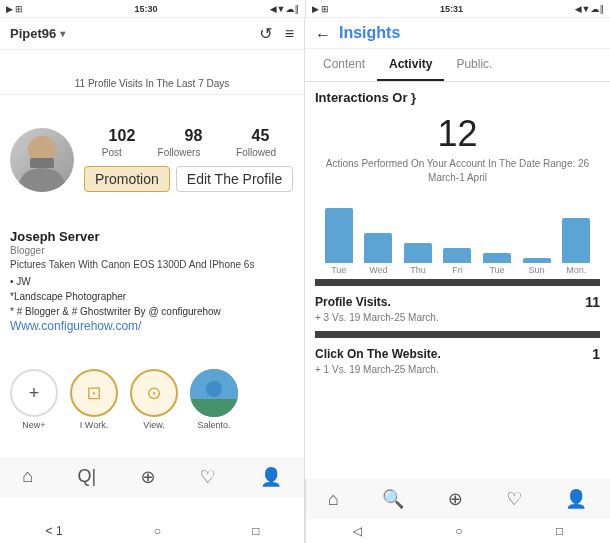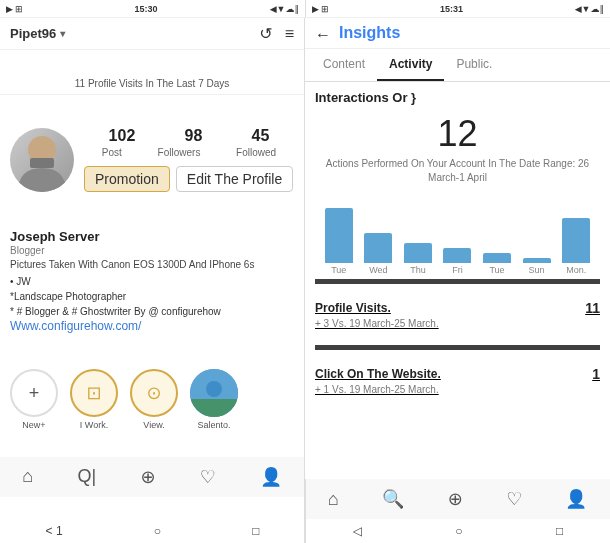--- a/index.html
+++ b/index.html
@@ -354,23 +354,22 @@
       background: #5ba4d4;
       border-radius: 2px 2px 0 0;
     }
     .bar-label {
       font-size: 9px;
       color: #888;
     }
 
     
     .metric-row {
-      border-top: 5px solid #404040;
-      padding: 16px 0;
-      text-decoration: underline;
+      border-top: 7px solid #404040;
+      padding: 8px 0;
     }
     .metric-title {
       font-size: 12px;
       font-weight: 600;
       color: #222;
       display: flex;
       justify-content: space-between;
       align-items: center;
       margin-bottom: 2px;
     }

